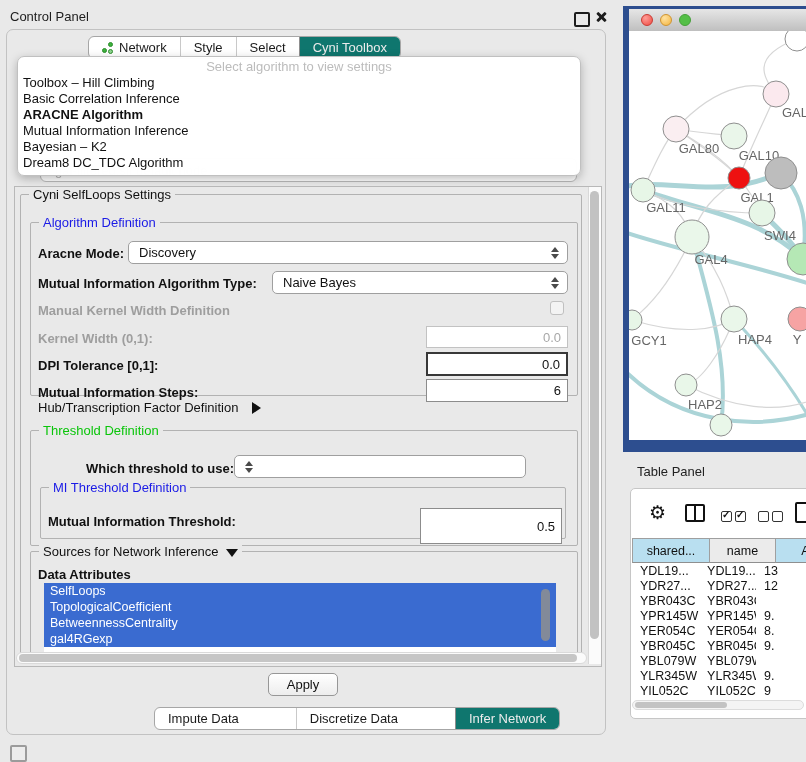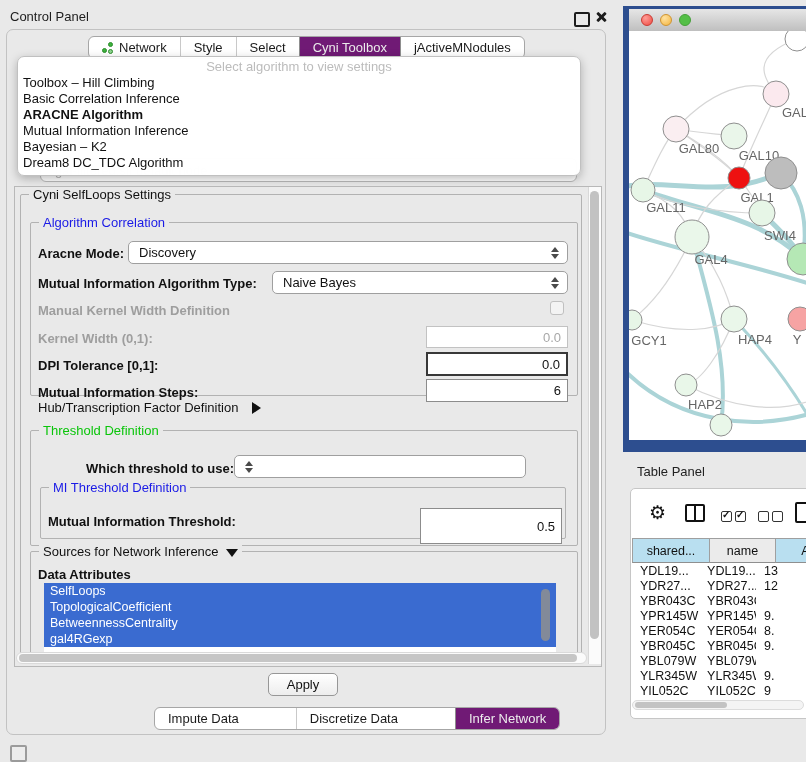--- a/index.html
+++ b/index.html
@@ -14,21 +14,21 @@
   .float-btn{left:574px;top:12px;width:12px;height:11px;border:2px solid #1c1c1c;border-radius:2px;background:transparent;}
   .close-btn{left:594px;top:10px;width:14px;height:14px;}
   .close-btn::before,.close-btn::after{content:"";position:absolute;left:6px;top:1px;width:3px;height:12px;background:#1c1c1c;border-radius:1px;}
   .close-btn::before{transform:rotate(45deg);}
   .close-btn::after{transform:rotate(-45deg);}
   .cp-body{left:6px;top:29px;width:598px;height:704px;border:1px solid #c2c2c2;border-radius:7px;}
   
   .seg{display:flex;background:#fff;border:1px solid #a6a6a6;border-radius:6px;overflow:hidden;height:23px;box-sizing:border-box;}
   .tab{display:flex;align-items:center;gap:5px;padding:0 13px;font-size:13px;color:#1a1a1a;border-left:1px solid #c9c9c9;white-space:nowrap;}
   .tab:first-child{border-left:none;}
-  .tab.sel{background:#701a75;color:#ececec;border-left-color:#8e8e8e;}
+  .tab.sel{background:#0f766e;color:#ececec;border-left-color:#8e8e8e;}
   .tab.sel+.tab{border-left-color:#8e8e8e;}
   
   .popup{left:17px;top:56px;width:562px;height:118px;background:rgba(255,255,255,0.98);
          border:1px solid #c0c0c0;border-radius:7px;box-shadow:0 3px 10px rgba(0,0,0,0.25);overflow:hidden;}
   .pholder{height:16px;line-height:16px;text-align:center;color:#bcbcbc;font-size:13px;margin-top:2px;}
   .pitem{height:16px;line-height:16px;font-size:13px;padding-left:5px;white-space:nowrap;}
   
   .bg-combo{left:40px;top:158px;width:537px;height:24px;background:#fff;border:1px solid #b9b9b9;border-radius:6px;
             font-size:13px;color:#b3b3b3;line-height:24px;padding-left:14px;box-sizing:border-box;white-space:nowrap;overflow:hidden;}
   
@@ -124,23 +124,20 @@
     </div>
     <div class="tab">
       <span>Style</span>
     </div>
     <div class="tab">
       <span>Select</span>
     </div>
     <div class="tab sel">
       <span>Cyni Toolbox</span>
     </div>
-    <div class="tab">
-      <span>jActiveMNodules</span>
-    </div>
   </div>
 
 <div class="abs bg-combo">gal-filtered.sif default node</div>
 
 <div class="abs popup">
   <div class="pholder">Select algorithm to view settings</div>
   <div id="popup-list">
       <div class="pitem">Toolbox – Hill Climbing</div>
       <div class="pitem">Basic Correlation Inference</div>
       <div class="pitem bold">ARACNE Algorithm</div>
@@ -152,21 +149,21 @@
 
 <div class="abs viewport"></div>
 <div class="abs vsb"></div>
 <div class="abs vsb-thumb"></div>
 
 <div class="abs group" style="left:20px;top:194px;width:560px;height:458px;">
   <span class="gtitle">Cyni SelfLoops Settings</span>
 </div>
 
 <div class="abs group" style="left:30px;top:222px;width:546px;height:172px;">
-  <span class="gtitle t-blue">Algorithm Correlation</span>
+  <span class="gtitle t-blue">Algorithm Definition</span>
 </div>
 
 <div class="abs lbl" style="left:38px;top:246px;">Aracne Mode:</div>
 <div class="abs combo" style="left:128px;top:241px;width:440px;height:23px;">
   <span class="val">Discovery</span>
   <span class="stepper">
       <span class="tri-up"></span>
       <span class="tri-dn"></span>
     </span>
 </div>

